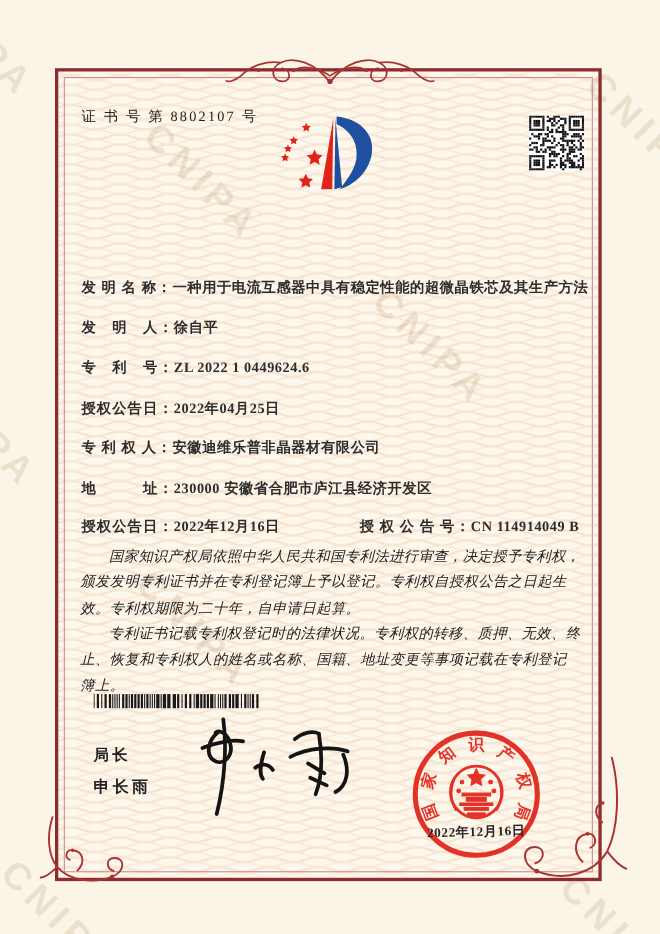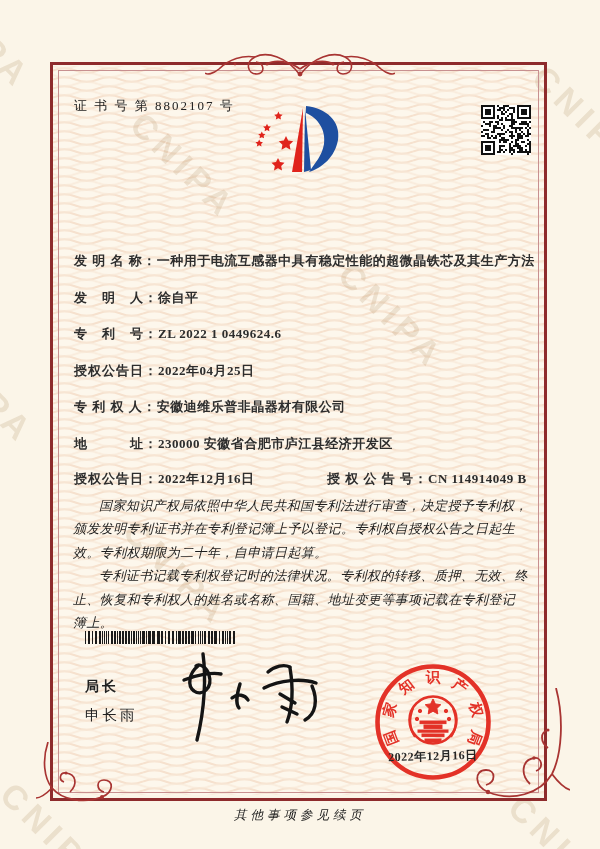--- a/index.html
+++ b/index.html
@@ -35,21 +35,21 @@
   .legal{position:absolute;left:73px;top:494px;width:455px;font-size:13px;line-height:1.8;
       color:#1c1c1c;font-style:italic;letter-spacing:.4px;}
   .legal p{margin:0;text-indent:2em;}
 
   .barcode{position:absolute;left:85px;top:631px;width:154px;height:13px;display:flex;overflow:hidden;}
   .barcode span{height:13px;flex:none;}
 
   .director-title{position:absolute;left:85px;top:678px;font-family:"Liberation Sans","DejaVu Sans",sans-serif;
       font-weight:bold;font-size:14px;color:#222;letter-spacing:3px;}
   .director-name{position:absolute;left:85px;top:706px;font-family:"Liberation Sans","DejaVu Sans",sans-serif;
-      font-weight:normal;font-size:14.5px;color:#222;letter-spacing:3px;text-align:center;}
+      font-weight:bold;font-size:14.5px;color:#222;letter-spacing:3px;text-align:center;}
   .signature{position:absolute;left:168px;top:646px;width:160px;height:102px;}
 
   .seal{position:absolute;left:371px;top:658px;width:124px;height:128px;opacity:.93;}
   .seal-date{position:absolute;left:372px;top:748px;width:122px;text-align:center;font-size:12px;
       font-weight:bold;color:#262626;letter-spacing:.5px;z-index:5;transform:rotate(-1.5deg);}
 
   .page-no{position:absolute;left:0;top:774px;width:600px;text-align:center;font-size:11.5px;
       color:#222;letter-spacing:2px;}
   .continuation{position:absolute;left:0;top:807px;width:600px;text-align:center;font-size:12.5px;
       font-style:italic;color:#1c1c1c;letter-spacing:4px;}
@@ -634,16 +634,15 @@
         <text x="62" y="24" transform="rotate(-74,62,64)">家</text>
         <text x="62" y="24" transform="rotate(-37,62,64)">知</text>
         <text x="62" y="24">识</text>
         <text x="62" y="24" transform="rotate(37,62,64)">产</text>
         <text x="62" y="24" transform="rotate(74,62,64)">权</text>
         <text x="62" y="24" transform="rotate(111,62,64)">局</text>
       </g>
     </svg>
     <div class="seal-date">2022年12月16日</div>
 
-    <div class="continuation">其他事项参见续页</div>
 
   </div>
 </div>
 
 </body></html>

